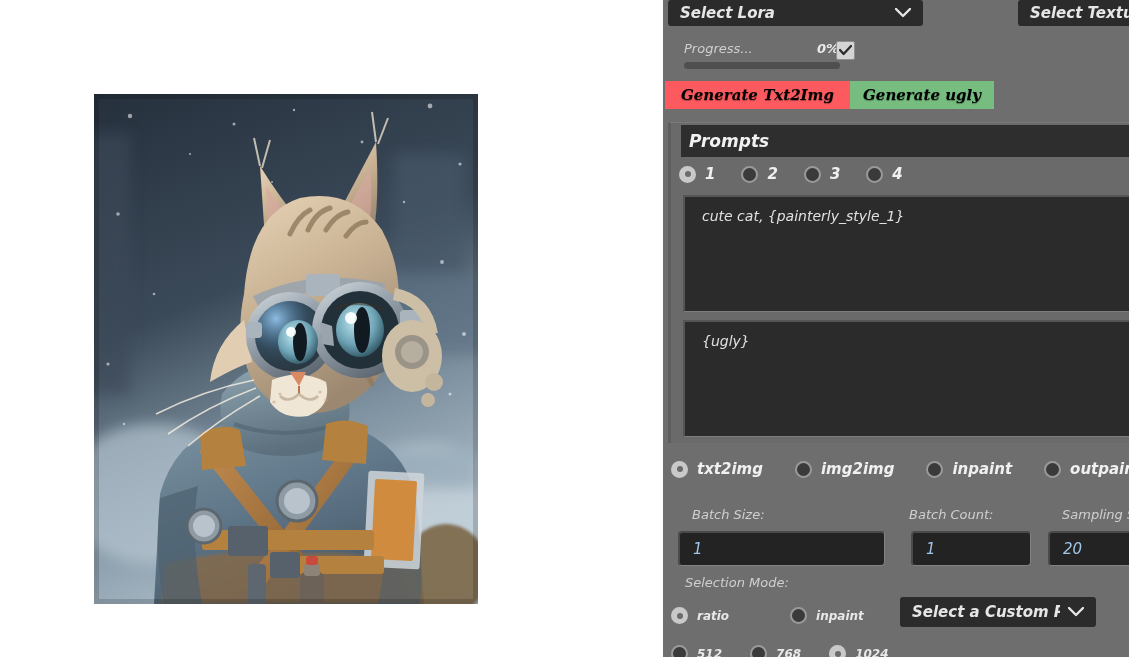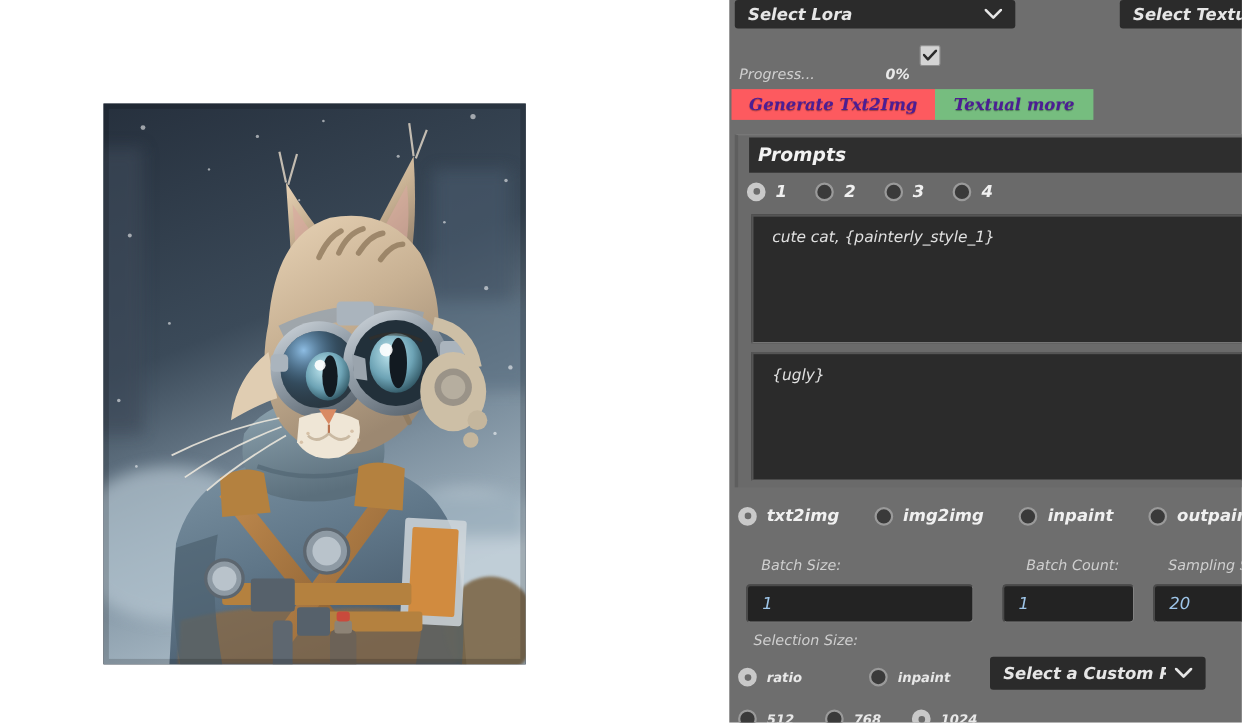--- a/index.html
+++ b/index.html
@@ -37,21 +37,21 @@
     font-size:15px;font-weight:600;
     padding:0 12px;box-sizing:border-box;
     cursor:pointer;
     font-family:"DejaVu Sans","Liberation Sans",sans-serif;
   }
   .dropdown .dd-label{flex:1;white-space:nowrap;overflow:hidden;}
   .dropdown .chev{margin-left:8px;flex:none;}
   .chev svg{display:block;}
 
   
-  #progress-block{position:absolute;left:9px;top:41px;width:180px;height:32px;margin-top:20px;}
+  #progress-block{position:absolute;left:21px;top:41px;width:180px;height:32px;}
   #progress-label{
     position:absolute;left:0;top:0;font-size:13px;color:#cfcfcf;
     font-family:"DejaVu Sans","Liberation Sans",sans-serif;
   }
   #progress-pct{
     position:absolute;left:133px;top:0;font-size:13px;color:#e9e9e9;font-weight:700;
   }
   #progress-track{
     position:absolute;left:0;top:21px;width:156px;height:7px;
     background:#4f4f4f;border-radius:4px;overflow:hidden;
@@ -60,21 +60,21 @@
   .checkbox{
     width:19px;height:19px;background:#d4d4d4;border:1px solid #8f8f8f;
     border-radius:2px;display:flex;align-items:center;justify-content:center;
     cursor:pointer;box-sizing:border-box;
   }
   .checkbox svg{display:block;}
 
   
   .gen-btn{
     height:28px;display:flex;align-items:center;justify-content:center;
-    font-size:15px;font-weight:700;color:#4c1d95;cursor:pointer;
+    font-size:15px;font-weight:700;color:#000000;cursor:pointer;
     font-family:"DejaVu Serif","Liberation Serif",serif;
     text-shadow:0 1px 1px rgba(0,0,0,.35);
     box-sizing:border-box;
   }
   #btn-generate{background:#fd5a5f;}
   #btn-generate-more{background:#76bd7f;}
 
   
   #prompts-group{
     position:absolute;left:5px;top:122px;width:461px;height:321px;
@@ -372,21 +372,21 @@
     <div class="checkbox">
       <span>
         <svg width="13" height="11" viewBox="0 0 13 11">
             <path d="M1 5 L4.6 9 L12 1" stroke="#2b2b2b" stroke-width="2.3" fill="none" stroke-linecap="round" stroke-linejoin="round"></path>
           </svg>
       </span>
     </div>
   </div>
 
   <div class="gen-btn" id="btn-generate" style="position:absolute;left:2px;top:81px;width:185px;">Generate Txt2Img</div>
-  <div class="gen-btn" id="btn-generate-more" style="position:absolute;left:187px;top:81px;width:144px;">Textual more</div>
+  <div class="gen-btn" id="btn-generate-more" style="position:absolute;left:187px;top:81px;width:144px;">Generate ugly</div>
 
   <div id="prompts-group">
     <div id="prompts-header">
       <span id="prompts-title">Prompts</span>
     </div>
 
     <div class="radio-row" id="prompt-index-row">
       <label class="radio-item">
         <span class="radio on"></span>
         <span class="radio-label">1</span>
@@ -424,27 +424,27 @@
     </label>
     <label class="radio-item">
       <span class="radio"></span>
       <span class="radio-label">outpaint</span>
     </label>
   </div>
 
   <span class="field-label" style="position:absolute;left:15px;top:507px;">Batch Size:</span>
   <div class="text-input" style="position:absolute;left:15px;top:531px;width:207px;height:35px;">1</div>
 
-  <span class="field-label" style="position:absolute;left:256px;top:507px;">Batch Count:</span>
+  <span class="field-label" style="position:absolute;left:232px;top:507px;">Batch Count:</span>
   <div class="text-input" style="position:absolute;left:248px;top:531px;width:120px;height:35px;">1</div>
 
   <span class="field-label" style="position:absolute;left:385px;top:507px;white-space:nowrap;">Sampling Ste</span>
   <div class="text-input" style="position:absolute;left:385px;top:531px;width:120px;height:35px;">20</div>
 
-  <span class="field-label" id="selection-mode-label" style="left:8px;top:575px;">Selection Size:</span>
+  <span class="field-label" id="selection-mode-label" style="left:8px;top:575px;">Selection Mode:</span>
 
   <div class="radio-row" id="selection-mode-row" style="left:8px;top:607px;gap:32px;">
     <label class="radio-item">
       <span class="radio on"></span>
       <span class="radio-label small">ratio</span>
     </label>
     <label class="radio-item">
       <span class="radio"></span>
       <span class="radio-label small">inpaint</span>
     </label>

